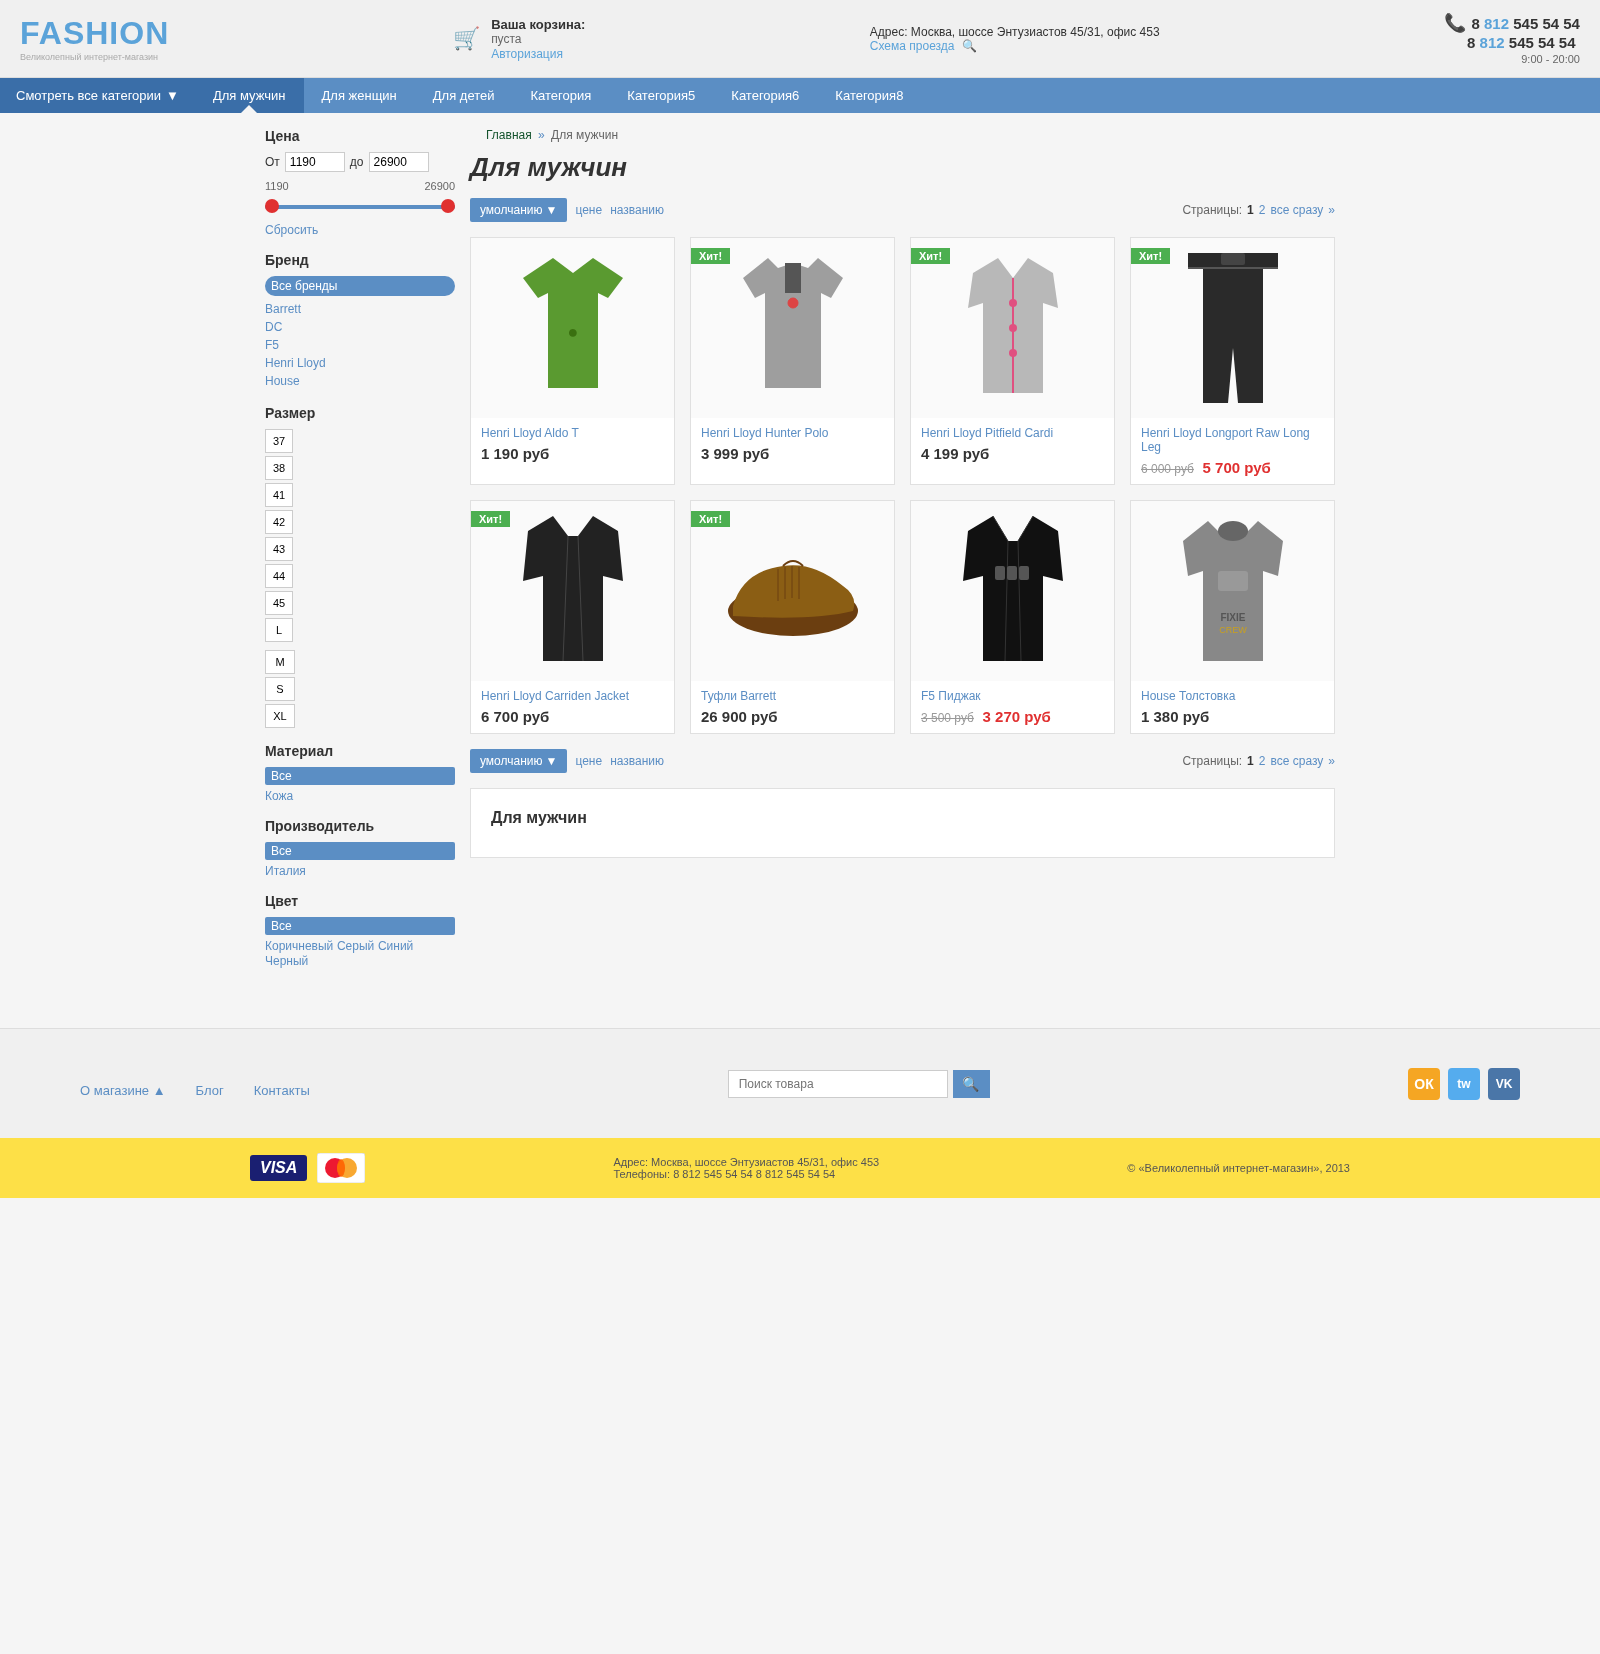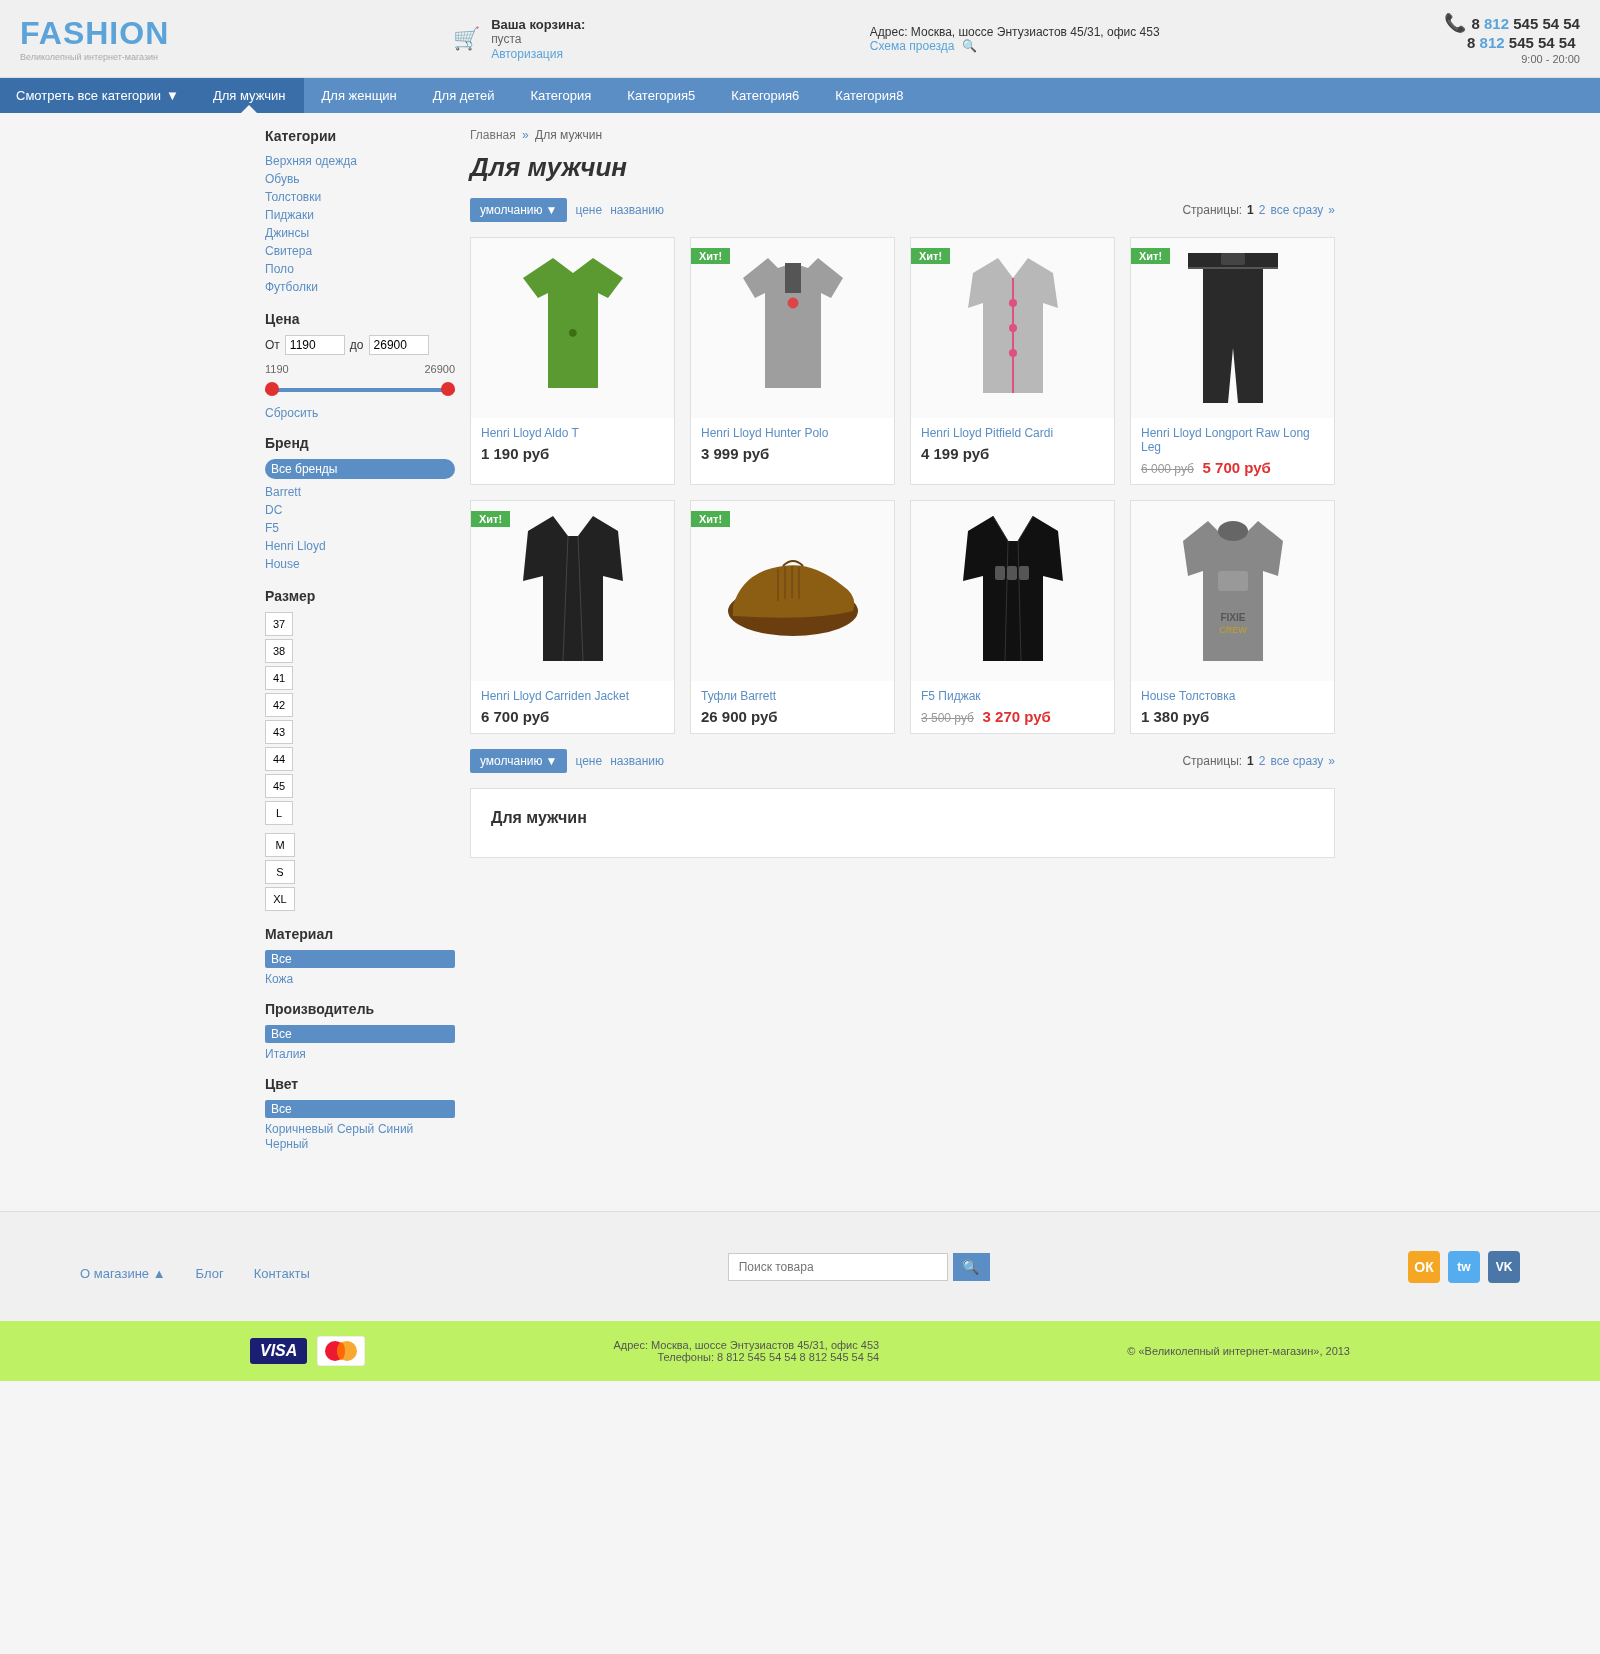--- a/index.html
+++ b/index.html
@@ -58,21 +58,21 @@
     .size-btn { width: 28px; height: 24px; border: 1px solid #ccc; background: white; font-size: 11px; cursor: pointer; display: flex; align-items: center; justify-content: center; }
     .size-btn.text-size { width: 30px; }
 
     
     .filter-active { background: #5b8ec4; color: white; padding: 2px 6px; border-radius: 2px; font-size: 12px; margin-bottom: 3px; cursor: pointer; display: block; }
     .filter-option { font-size: 12px; color: #5b8ec4; padding: 2px 0; cursor: pointer; }
 
     
     .content { flex: 1; }
     .breadcrumb { font-size: 12px; margin-bottom: 10px; color: #666; }
-    .breadcrumb a { color: #737373; text-decoration: none; }
+    .breadcrumb a { color: #14532d; text-decoration: none; margin-left: 16px; }
     .page-title { font-size: 26px; font-weight: bold; color: #333; margin-bottom: 15px; font-style: italic; }
 
     
     .sort-bar { display: flex; align-items: center; justify-content: space-between; margin-bottom: 15px; }
     .sort-controls { display: flex; align-items: center; gap: 8px; }
     .sort-dropdown { background: #5b8ec4; color: white; border: none; padding: 5px 10px; font-size: 12px; cursor: pointer; display: flex; align-items: center; gap: 3px; border-radius: 2px; }
     .sort-link { color: #5b8ec4; font-size: 12px; text-decoration: none; cursor: pointer; }
     .pagination { display: flex; align-items: center; gap: 5px; font-size: 12px; color: #666; }
     .pagination a { color: #5b8ec4; text-decoration: none; }
     .pagination .current { font-weight: bold; color: #333; }
@@ -99,21 +99,21 @@
     .footer-search { display: flex; align-items: center; gap: 5px; }
     .footer-search input { width: 220px; padding: 6px 10px; border: 1px solid #ccc; font-size: 12px; }
     .footer-search button { background: #5b8ec4; border: none; color: white; padding: 6px 10px; cursor: pointer; font-size: 14px; }
     .footer-social { display: flex; gap: 8px; }
     .social-btn { width: 32px; height: 32px; border-radius: 4px; display: flex; align-items: center; justify-content: center; color: white; font-size: 14px; font-weight: bold; cursor: pointer; }
     .social-ok { background: #f5a623; }
     .social-tw { background: #55acee; }
     .social-vk { background: #4a76a8; }
     .footer-mid { display: flex; justify-content: space-between; align-items: center; padding: 0 60px; }
 
-    .footer-bottom { background: #bef264; padding: 15px 20px; text-align: right; }
+    .footer-bottom { background: #fde047; padding: 15px 20px; text-align: left; }
     .footer-bottom-inner { display: flex; justify-content: space-between; align-items: center; max-width: 1100px; margin: 0 auto; }
     .payment-icons { display: flex; gap: 10px; align-items: center; }
     .visa-badge { background: #1a1f71; color: white; font-size: 16px; font-weight: bold; font-style: italic; padding: 4px 10px; border-radius: 3px; }
 
     .divider-arrow { color: #5b8ec4; margin: 0 3px; }
   </style>
 </head>
 <body>
 
 <div class="header">
@@ -162,31 +162,20 @@
   <div class="nav-item"><span>Категория</span></div>
   <div class="nav-item"><span>Категория5</span></div>
   <div class="nav-item"><span>Категория6</span></div>
   <div class="nav-item"><span>Категория8</span></div>
 </div>
 
 <div class="main-container">
 
   <div class="sidebar">
 
-    <div class="sidebar-section">
-      <div class="sidebar-title">Категории</div>
-      <a class="sidebar-link">Верхняя одежда</a>
-      <a class="sidebar-link">Обувь</a>
-      <a class="sidebar-link">Толстовки</a>
-      <a class="sidebar-link">Пиджаки</a>
-      <a class="sidebar-link">Джинсы</a>
-      <a class="sidebar-link">Свитера</a>
-      <a class="sidebar-link">Поло</a>
-      <a class="sidebar-link">Футболки</a>
-    </div>
 
     <div class="sidebar-section">
       <div class="sidebar-title">Цена</div>
       <div class="price-inputs">
         <span>От</span>
         <input class="price-input" type="text" value="1190" style="">
         <span>до</span>
         <input class="price-input" type="text" value="26900" style="">
       </div>
       <div class="price-range-labels">

